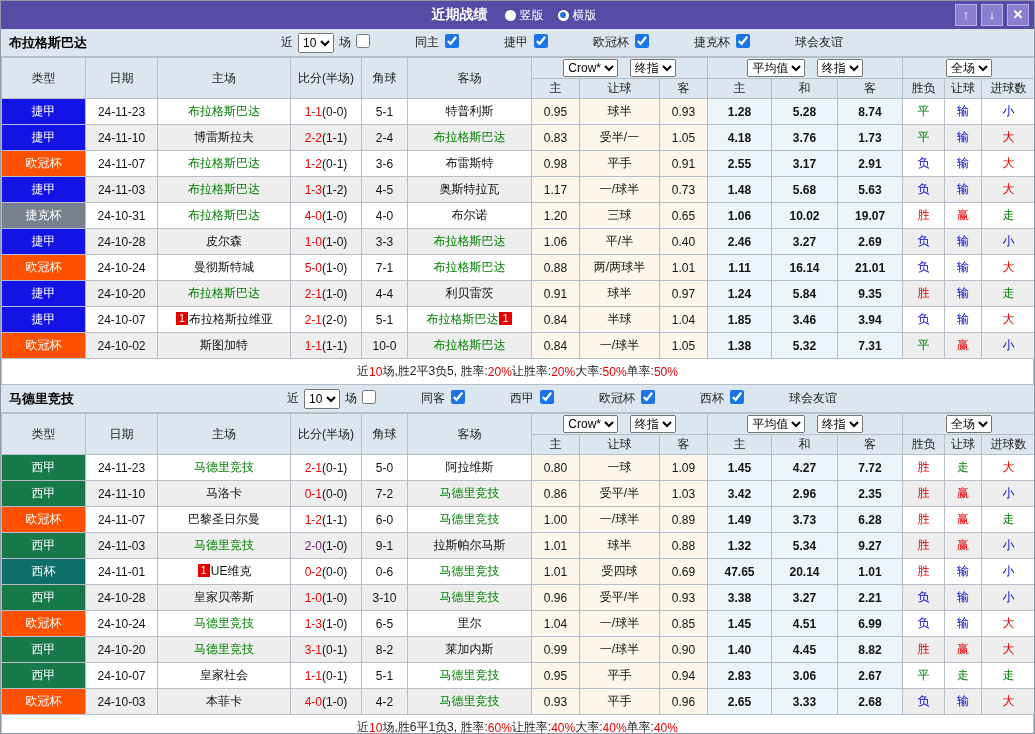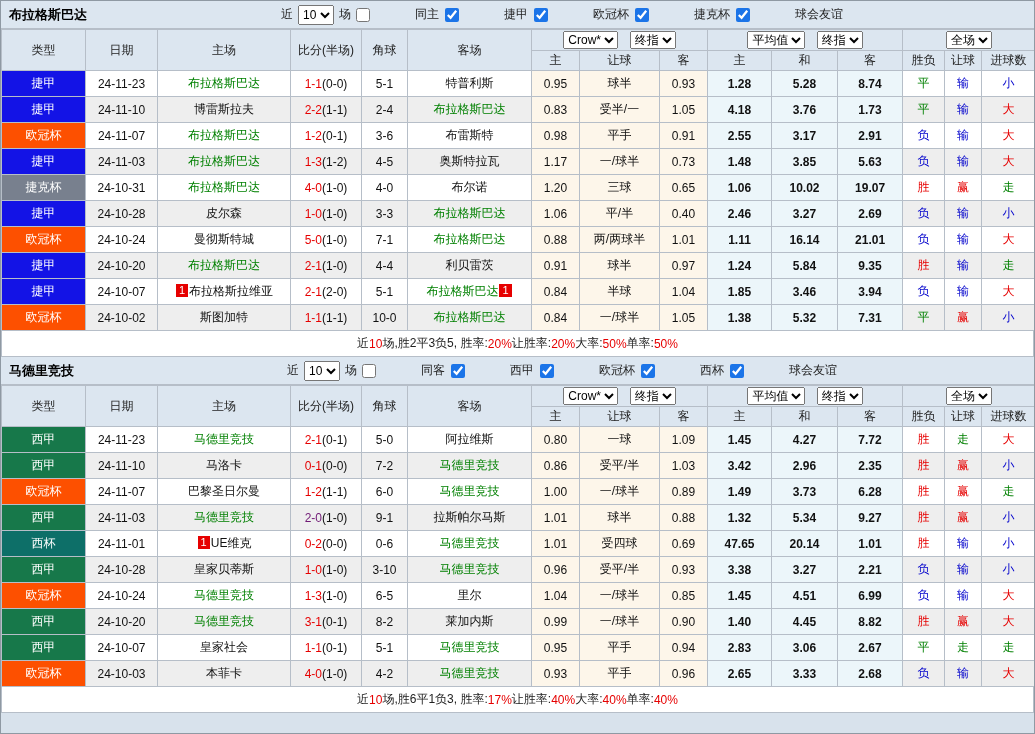--- a/index.html
+++ b/index.html
@@ -32,21 +32,21 @@
   }
 
   
   .section-header {
     height:28px; background:#dce6f0; border-bottom:1px solid #b6bec8;
     position:relative; display:flex; align-items:center; justify-content:center;
   }
   .team-name { position:absolute; left:8px; font-weight:bold; font-size:13px; color:#000; }
   .filters { display:flex; align-items:center; gap:2px; margin-left:90px; }
   .filters select { font-size:12px; height:20px; margin:0 3px; }
-  .filters label { display:inline-flex; align-items:center; margin-right:1px;gap:44px; }
+  .filters label { display:inline-flex; align-items:flex-start; margin-right:1px;gap:44px; }
   .filters input[type="checkbox"] { width:14px; height:14px; margin:0 1px 0 3px; accent-color:#1b74e8; }
 
   
   table { border-collapse:collapse; table-layout:fixed; width:1035px; background:#fff; }
   th, td { border:1px solid #b6bec8; text-align:center; overflow:hidden; white-space:nowrap; padding:0 1px; }
   thead th { background:#dce6f0; font-weight:normal; color:#222; height:20px; font-size:12px; }
   thead .selwrap { padding:1px 0; }
   thead select { font-size:12px; height:18px; margin:0 4px; }
   tbody td { height:26px; font-size:12px; color:#111; }
   tbody tr:nth-child(odd) .stripe { background:#ffffff; }
@@ -65,20 +65,36 @@
     height:26px; background:#fff; border:1px solid #b6bec8; border-top:none;
     display:flex; align-items:center; justify-content:center; font-size:12px; color:#222;
   }
   .summary .red { color:#e60000; }
 </style>
 </head>
 <body>
 
 <div class="app">
 
+  <div class="titlebar">
+    <span class="title">近期战绩</span>
+    <span class="tb-radio">
+      <span class="rdot"></span>
+      <span>竖版</span>
+    </span>
+    <span class="tb-radio">
+      <span class="rdot selected"></span>
+      <span>横版</span>
+    </span>
+    <span class="tb-buttons">
+      <button class="tb-btn"><span>↑</span></button>
+      <button class="tb-btn"><span>↓</span></button>
+      <button class="tb-btn"><span>✕</span></button>
+    </span>
+  </div>
 
   <div class="section">
     <div class="section-header">
       <span class="team-name">布拉格斯巴达</span>
       <span class="filters">
         <span>近</span>
         <select><option>10</option></select>
         <span>场</span>
         <label>
           <input type="checkbox" style="">
@@ -209,21 +225,21 @@
             <td class="league" style="background: rgb(19, 19, 230);">捷甲</td>
             <td class="stripe">24-11-03</td>
             <td class="stripe"><span style="color: rgb(0, 128, 0);">布拉格斯巴达</span></td>
             <td class="stripe"><span class="score-main" style="color: rgb(230, 0, 0);">1-3</span><span>(1-2)</span></td>
             <td class="stripe">4-5</td>
             <td class="stripe"><span>奥斯特拉瓦</span></td>
             <td class="odds">1.17</td>
             <td class="odds">一/球半</td>
             <td class="odds">0.73</td>
             <td class="avg">1.48</td>
-            <td class="avg">3.85</td>
+            <td class="avg">5.68</td>
             <td class="avg">5.63</td>
             <td class="stripe" style="color: rgb(0, 0, 204);">负</td>
             <td class="stripe" style="color: rgb(0, 0, 204);">输</td>
             <td class="stripe" style="color: rgb(230, 0, 0);">大</td>
           </tr>
           <tr>
             <td class="league" style="background: rgb(120, 128, 142);">捷克杯</td>
             <td class="stripe">24-10-31</td>
             <td class="stripe"><span style="color: rgb(0, 128, 0);">布拉格斯巴达</span></td>
             <td class="stripe"><span class="score-main" style="color: rgb(230, 0, 0);">4-0</span><span>(1-0)</span></td>
@@ -590,21 +606,21 @@
             <td class="stripe" style="color: rgb(0, 0, 204);">负</td>
             <td class="stripe" style="color: rgb(0, 0, 204);">输</td>
             <td class="stripe" style="color: rgb(230, 0, 0);">大</td>
           </tr>
         </tbody>
     </table>
     <div class="summary" id="summary-1">
         <span>近</span>
         <span class="red">10</span>
         <span>场,胜6平1负3, 胜率:</span>
-        <span class="red">17%</span>
+        <span class="red">60%</span>
         <span> 让胜率:</span>
         <span class="red">40%</span>
         <span> 大率:</span>
         <span class="red">40%</span>
         <span> 单率:</span>
         <span class="red">40%</span>
       </div>
   </div>
 
 </div>

